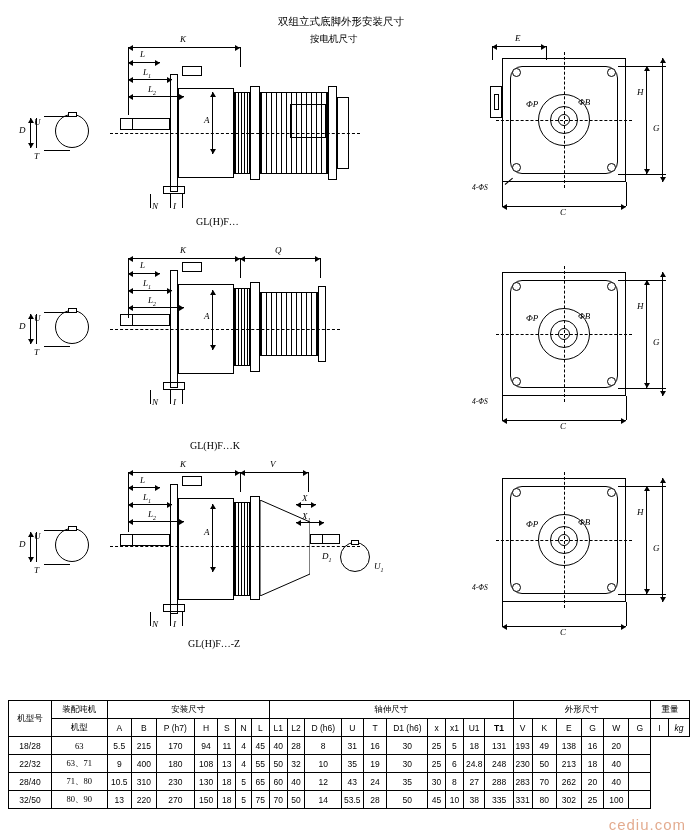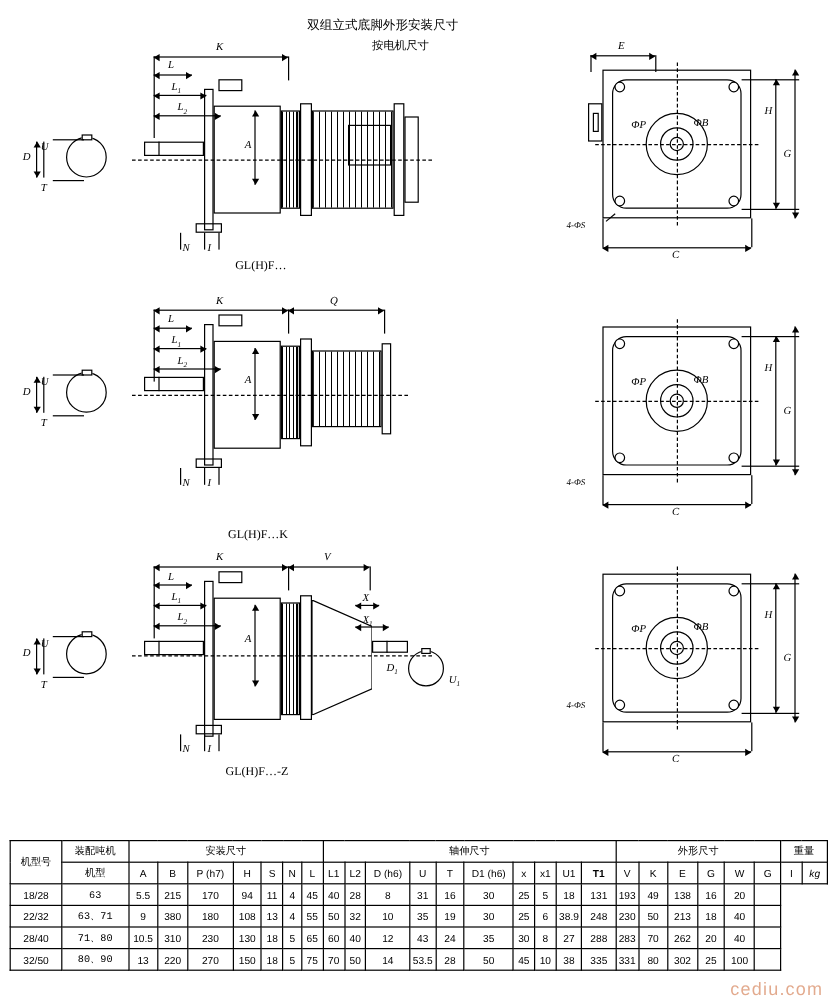--- a/index.html
+++ b/index.html
@@ -57,29 +57,29 @@
   }
   table.spec th,table.spec td{
     border:1px solid #000;
     text-align:center;
     padding:1px 2px;
     height:15px;
     font-weight:normal;
     white-space:nowrap;
   }
   table.spec th{font-size:8.5px;}
-  .cnfont{font-family:Liberation Mono, monospace;margin-top:14px;}
+  .cnfont{font-family:Liberation Serif, serif;margin-top:14px;}
   .wm{position:absolute;right:4px;bottom:2px;font-size:15px;color:#c63;opacity:.55;font-family:"Liberation Sans",sans-serif;letter-spacing:1px;}
 </style>
 </head>
 <body>
 
 <div class="page">
 
-  <div class="lbl cn" style="left:256px;top:16px;font-size:10.5px;">双组立式底脚外形安装尺寸</div>
+  <div class="lbl cn" style="left:278px;top:16px;font-size:10.5px;">双组立式底脚外形安装尺寸</div>
   <div class="lbl cn" style="left:310px;top:34px;font-size:9.5px;">按电机尺寸</div>
 
   <div>
     <div class="circ" style="left:55px;top:114px;width:34px;height:34px;"></div>
     <div class="box" style="left:68px;top:112px;width:9px;height:5px;background:#fff;"></div>
     <div class="vline" style="left:36px;top:118px;height:30px;"></div>
     <div class="dimv" style="left:30px;top:118px;height:30px;"></div>
     <div class="lbl i" style="left:19px;top:126px;">D</div>
     <div class="lbl i" style="left:34px;top:118px;">U</div>
     <div class="lbl i" style="left:34px;top:152px;">T</div>
@@ -411,35 +411,35 @@
         <td>49</td>
         <td>138</td>
         <td>16</td>
         <td>20</td>
         <td></td>
       </tr>
       <tr>
         <td>22/32</td>
         <td class="cnfont">63、71</td>
         <td>9</td>
-        <td>380</td>
+        <td>400</td>
         <td>180</td>
         <td>108</td>
         <td>13</td>
         <td>4</td>
         <td>55</td>
         <td>50</td>
         <td>32</td>
         <td>10</td>
         <td>35</td>
         <td>19</td>
         <td>30</td>
         <td>25</td>
         <td>6</td>
-        <td>38.9</td>
+        <td>24.8</td>
         <td>248</td>
         <td>230</td>
         <td>50</td>
         <td>213</td>
         <td>18</td>
         <td>40</td>
         <td></td>
       </tr>
       <tr>
         <td>28/40</td>

